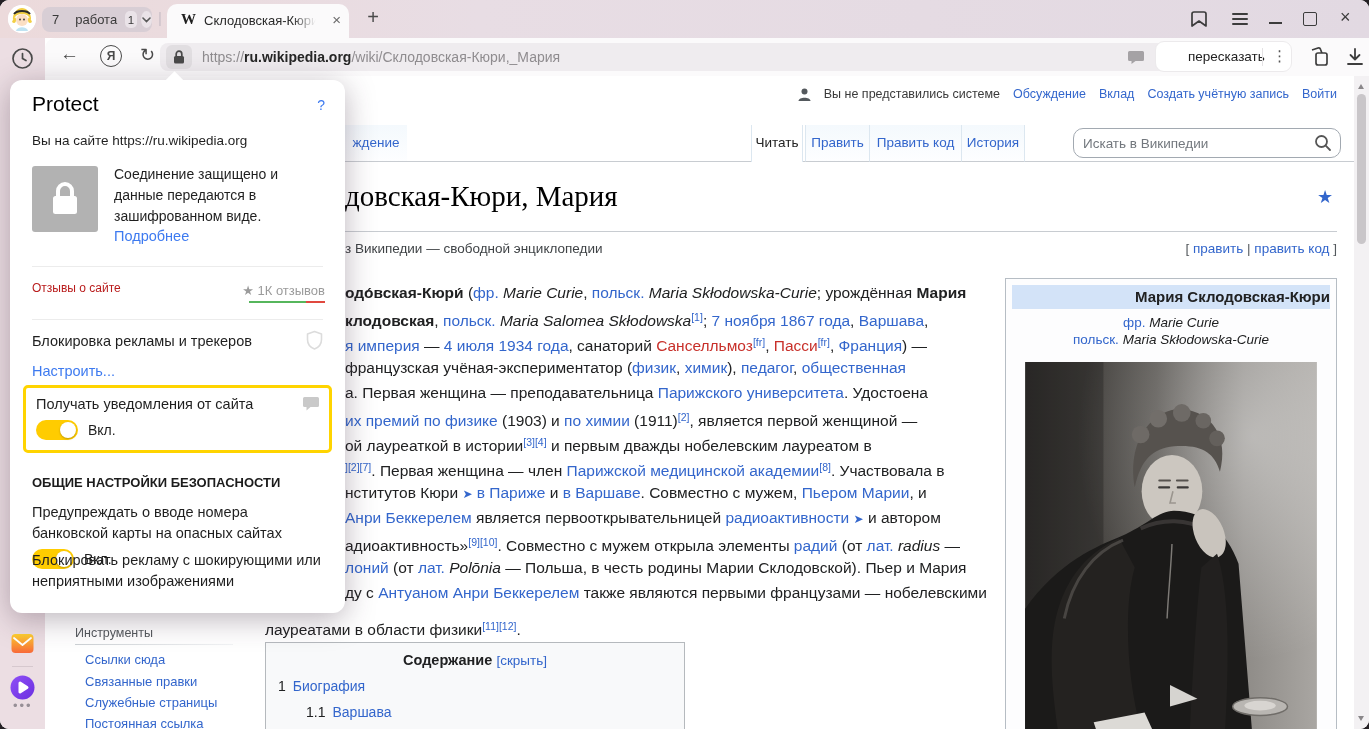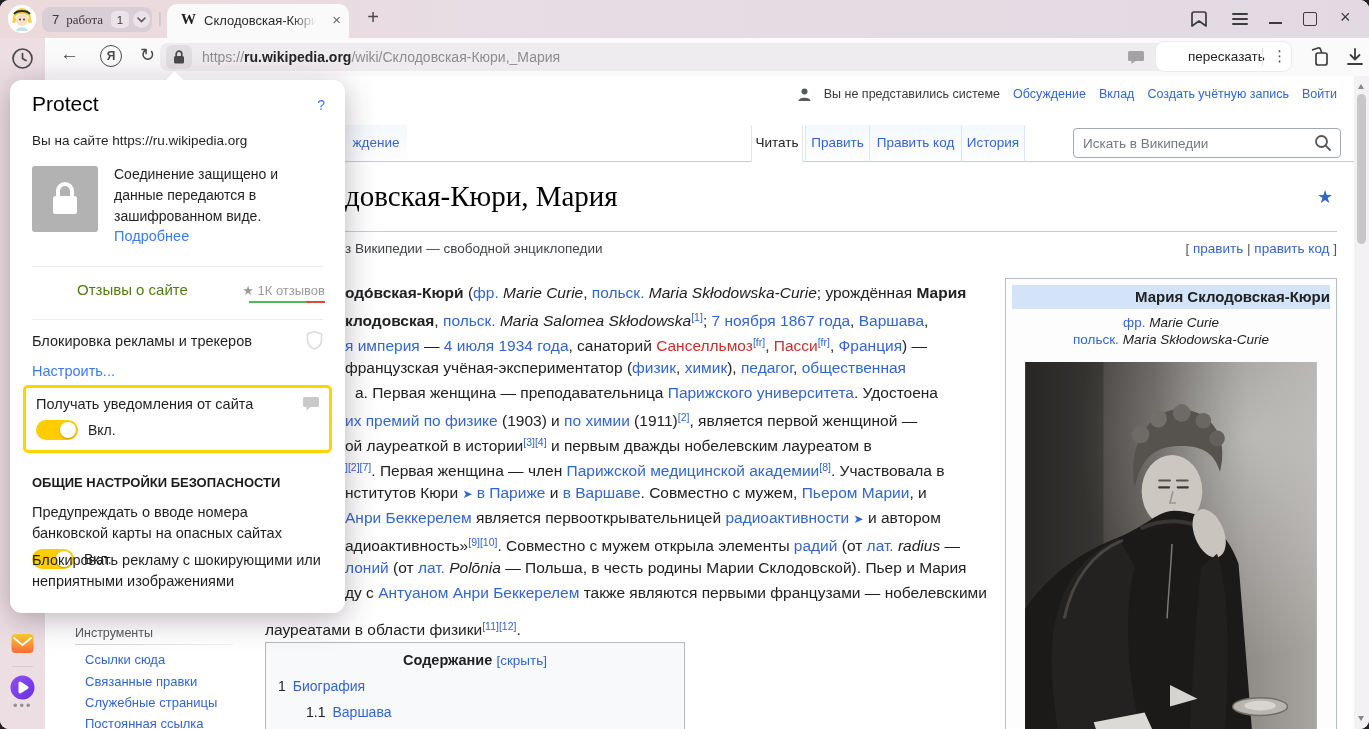--- a/index.html
+++ b/index.html
@@ -5,21 +5,21 @@
   html,body{margin:0;padding:0;background:#242024;}
   .screen{position:relative;width:1369px;height:729px;overflow:hidden;border-radius:9px;
           font-family:"Liberation Sans",sans-serif;background:#fff;}
   
   .titlebar{position:absolute;left:0;top:0;width:1369px;height:38px;
             background:linear-gradient(90deg,#ecdadb 0%,#e8dde4 35%,#e2d9e2 100%);}
   .avatar{position:absolute;left:8px;top:5px;width:28px;height:28px;border-radius:50%;background:#fff;overflow:hidden;}
   .tabgroup{position:absolute;left:42px;top:7px;height:25px;width:110px;background:#d8ced5;border-radius:8px;
             display:flex;align-items:center;font-size:13px;color:#3a3a3a;}
   .tg-count{margin-left:10px;}
-  .tg-label{margin-left:7px;font-family:Liberation Serif, serif;}
+  .tg-label{margin-left:16px;}
   .tg-badge{margin-left:8px;width:18px;height:17px;background:#eae3e8;border-radius:5px;
             font-size:11.5px;display:flex;align-items:center;justify-content:center;}
   .tg-chevron{margin-left:4px;width:17px;height:17px;background:#eae3e8;border-radius:50%;
               display:flex;align-items:center;justify-content:center;}
   .tb-sep{position:absolute;left:158px;top:9px;color:#c9bec7;font-size:15px;}
   .btab{position:absolute;left:167px;top:4px;width:182px;height:34px;background:#fbfafb;
         border-radius:10px 10px 0 0;}
   .btab .w{position:absolute;left:14px;top:7px;font-family:"Liberation Serif",serif;font-weight:bold;font-size:15px;color:#1f1f1f;}
   .btab .ttl{position:absolute;left:37px;top:9px;width:118px;height:17px;font-size:13px;color:#2a2a2a;
              white-space:nowrap;overflow:hidden;}
@@ -62,21 +62,21 @@
   .page{position:absolute;left:45px;top:76px;width:1309px;height:653px;background:#fff;overflow:hidden;
         color:#202122;}
   .personal{position:absolute;top:11px;right:17px;display:flex;gap:13px;font-size:12.5px;align-items:center;}
   .personal .note{color:#3a3a3a;}
   .wlink{color:#3366cc;cursor:pointer;text-decoration:none;}
   .tabline{position:absolute;top:85px;height:1px;background:#c8ccd1;}
   .ptab{position:absolute;top:49px;height:37px;box-sizing:border-box;font-size:13.5px;text-align:center;
         padding-top:10px;background:linear-gradient(#f4f9fd,#fdfeff);border-bottom:1px solid #c8ccd1;
         border-left:1px solid #dce7f0;color:#3366cc;}
   .ptab.active{background:#fff;border-bottom:none;color:#222;z-index:2;border-right:1px solid #dce7f0;}
-  .searchbox{position:absolute;left:1028px;top:52px;width:268px;height:30px;border:1px solid #a2a9b1;border-radius:4px;
+  .searchbox{position:absolute;left:1028px;top:52px;width:268px;height:30px;border:1px solid #a2a9b1;border-radius:10px;
              box-sizing:border-box;background:#fff;}
   .searchbox input{position:absolute;left:0;top:0;width:230px;height:28px;border:none;outline:none;padding:0 0 0 9px;
              font-size:13.5px;font-family:"Liberation Sans",sans-serif;color:#222;background:transparent;}
   .searchbox input::placeholder{color:#72777d;opacity:1;}
   .mag{position:absolute;right:8px;top:5px;}
   .wtitle{position:absolute;left:300px;top:104px;font-family:"Liberation Serif",serif;font-size:29px;color:#000;}
   .watchstar{position:absolute;left:1272px;top:110px;color:#3366cc;font-size:18px;}
   .titlerule{position:absolute;left:300px;top:155px;width:992px;height:1px;background:#c8ccd1;}
   .sitesub{position:absolute;left:300px;top:165px;font-size:13.5px;color:#3f4346;}
   .editsect{position:absolute;top:165px;right:17px;font-size:13.5px;color:#54595d;}
@@ -117,21 +117,21 @@
            box-shadow:0 6px 30px rgba(60,40,60,.35);z-index:50;}
   .protect:before{content:"";position:absolute;left:158px;top:-6px;width:13px;height:13px;background:#fff;transform:rotate(45deg);}
   .pr-title{position:absolute;left:22px;top:12px;font-size:21px;font-weight:500;color:#000;}
   .pr-help{position:absolute;right:20px;top:17px;font-size:14px;color:#3d7af0;}
   .pr-site{position:absolute;left:22px;top:53px;font-size:13.5px;color:#1f1f1f;}
   .pr-locksq{position:absolute;left:22px;top:86px;width:66px;height:66px;background:#b2b2b2;border-radius:3px;
              display:flex;align-items:center;justify-content:center;}
   .pr-sectext{position:absolute;left:104px;top:84px;width:216px;font-size:14px;line-height:21px;color:#1f1f1f;}
   .pr-more{position:absolute;left:104px;top:148px;font-size:14.5px;color:#3d7af0;}
   .pr-hr{position:absolute;left:22px;right:22px;height:1px;background:#ececec;}
-  .pr-reviews{position:absolute;left:22px;top:201px;font-size:15px;color:#4d7c0f;margin-left:45px;}
+  .pr-reviews{position:absolute;left:22px;top:201px;font-size:12px;color:#b91c1c;}
   .pr-revcount{position:absolute;right:20px;top:203px;font-size:13px;color:#9b9b9b;}
   .pr-revbar{position:absolute;right:20px;top:221px;width:76px;height:2px;display:flex;}
   .pr-revbar .g{width:57px;background:#56b65c;}
   .pr-revbar .r{width:19px;background:#e0493f;}
   .pr-adblock{position:absolute;left:22px;top:253px;font-size:14.5px;color:#1f1f1f;}
   .pr-shield{position:absolute;right:22px;top:250px;}
   .pr-config{position:absolute;left:22px;top:283px;font-size:14.5px;color:#3d7af0;}
   .pr-frame{position:absolute;left:13px;top:305px;width:303px;height:62px;border:3px solid #ffd400;border-radius:5px;}
   .pr-notif{position:absolute;left:10px;top:8px;font-size:14.5px;color:#1f1f1f;}
   .pr-bubble{position:absolute;right:10px;top:8px;}
@@ -292,21 +292,21 @@
     <div class="watchstar">★</div>
     <div class="titlerule"></div>
     <div class="sitesub">з Википедии — свободной энциклопедии</div>
     <div class="editsect"><span>[ </span><span class="wlink">править</span><span> | </span><span class="wlink">править код</span><span> ]</span></div>
 
     <div id="article-lines">
         <div class="aline" style="left: 300px; top: 204px;"><span class="seg-b">одо́вская-Кюри́</span><span class="seg-t"> (</span><span class="seg-l wlink">фр.</span><span class="seg-t"> </span><span class="seg-i">Marie Curie</span><span class="seg-t">, </span><span class="seg-l wlink">польск.</span><span class="seg-t"> </span><span class="seg-i">Maria Skłodowska-Curie</span><span class="seg-t">; урождённая </span><span class="seg-b">Мария</span></div>
         <div class="aline" style="left: 300px; top: 229px;"><span class="seg-b">клодовская</span><span class="seg-t">, </span><span class="seg-l wlink">польск.</span><span class="seg-t"> </span><span class="seg-i">Maria Salomea Skłodowska</span><span class="seg-s">[1]</span><span class="seg-t">; </span><span class="seg-l wlink">7 ноября</span><span class="seg-t"> </span><span class="seg-l wlink">1867 года</span><span class="seg-t">, </span><span class="seg-l wlink">Варшава</span><span class="seg-t">,</span></div>
         <div class="aline" style="left: 300px; top: 254px;"><span class="seg-l wlink">я империя</span><span class="seg-t"> — </span><span class="seg-l wlink">4 июля</span><span class="seg-t"> </span><span class="seg-l wlink">1934 года</span><span class="seg-t">, санаторий </span><span class="seg-r">Санселльмоз</span><span class="seg-s">[fr]</span><span class="seg-t">, </span><span class="seg-r">Пасси</span><span class="seg-s">[fr]</span><span class="seg-t">, </span><span class="seg-l wlink">Франция</span><span class="seg-t">) —</span></div>
         <div class="aline" style="left: 300px; top: 279px;"><span class="seg-t">французская учёная-экспериментатор (</span><span class="seg-l wlink">физик</span><span class="seg-t">, </span><span class="seg-l wlink">химик</span><span class="seg-t">), </span><span class="seg-l wlink">педагог</span><span class="seg-t">, </span><span class="seg-l wlink">общественная</span></div>
-        <div class="aline" style="left: 300px; top: 304px; padding-left: 10px;"><span class="seg-t">а. Первая женщина — преподавательница </span><span class="seg-l wlink">Парижского университета</span><span class="seg-t">. Удостоена</span></div>
+        <div class="aline" style="left: 300px; top: 304px;"><span class="seg-t">а. Первая женщина — преподавательница </span><span class="seg-l wlink">Парижского университета</span><span class="seg-t">. Удостоена</span></div>
         <div class="aline" style="left: 300px; top: 329px;"><span class="seg-l wlink">их премий по физике</span><span class="seg-t"> (1903) и </span><span class="seg-l wlink">по химии</span><span class="seg-t"> (1911)</span><span class="seg-s">[2]</span><span class="seg-t">, является первой женщиной —</span></div>
         <div class="aline" style="left: 300px; top: 354px;"><span class="seg-t">ой лауреаткой в истории</span><span class="seg-s">[3][4]</span><span class="seg-t"> и первым дважды нобелевским лауреатом в</span></div>
         <div class="aline" style="left: 300px; top: 379px;"><span class="seg-s">][2][7]</span><span class="seg-t">. Первая женщина — член </span><span class="seg-l wlink">Парижской медицинской академии</span><span class="seg-s">[8]</span><span class="seg-t">. Участвовала в</span></div>
         <div class="aline" style="left: 300px; top: 404px;"><span class="seg-t">нститутов Кюри </span><span class="seg-a">➤</span><span class="seg-t"> </span><span class="seg-l wlink">в Париже</span><span class="seg-t"> и </span><span class="seg-l wlink">в Варшаве</span><span class="seg-t">. Совместно с мужем, </span><span class="seg-l wlink">Пьером Марии</span><span class="seg-t">, и</span></div>
         <div class="aline" style="left: 300px; top: 429px;"><span class="seg-l wlink">Анри Беккерелем</span><span class="seg-t"> является первооткрывательницей </span><span class="seg-l wlink">радиоактивности</span><span class="seg-t"> </span><span class="seg-a">➤</span><span class="seg-t"> и автором</span></div>
         <div class="aline" style="left: 300px; top: 454px;"><span class="seg-t">адиоактивность»</span><span class="seg-s">[9][10]</span><span class="seg-t">. Совместно с мужем открыла элементы </span><span class="seg-l wlink">радий</span><span class="seg-t"> (от </span><span class="seg-l wlink">лат.</span><span class="seg-t"> </span><span class="seg-i">radius</span><span class="seg-t"> —</span></div>
         <div class="aline" style="left: 300px; top: 479px;"><span class="seg-l wlink">лоний</span><span class="seg-t"> (от </span><span class="seg-l wlink">лат.</span><span class="seg-t"> </span><span class="seg-i">Polōnia</span><span class="seg-t"> — Польша, в честь родины Марии Склодовской). Пьер и Мария</span></div>
         <div class="aline" style="left: 300px; top: 504px;"><span class="seg-t">ду с </span><span class="seg-l wlink">Антуаном Анри Беккерелем</span><span class="seg-t"> также являются первыми французами — нобелевскими</span></div>
         <div class="aline" style="left: 220px; top: 538px;"><span class="seg-t">лауреатами в области физики</span><span class="seg-s">[11][12]</span><span class="seg-t">.</span></div>
       </div>

